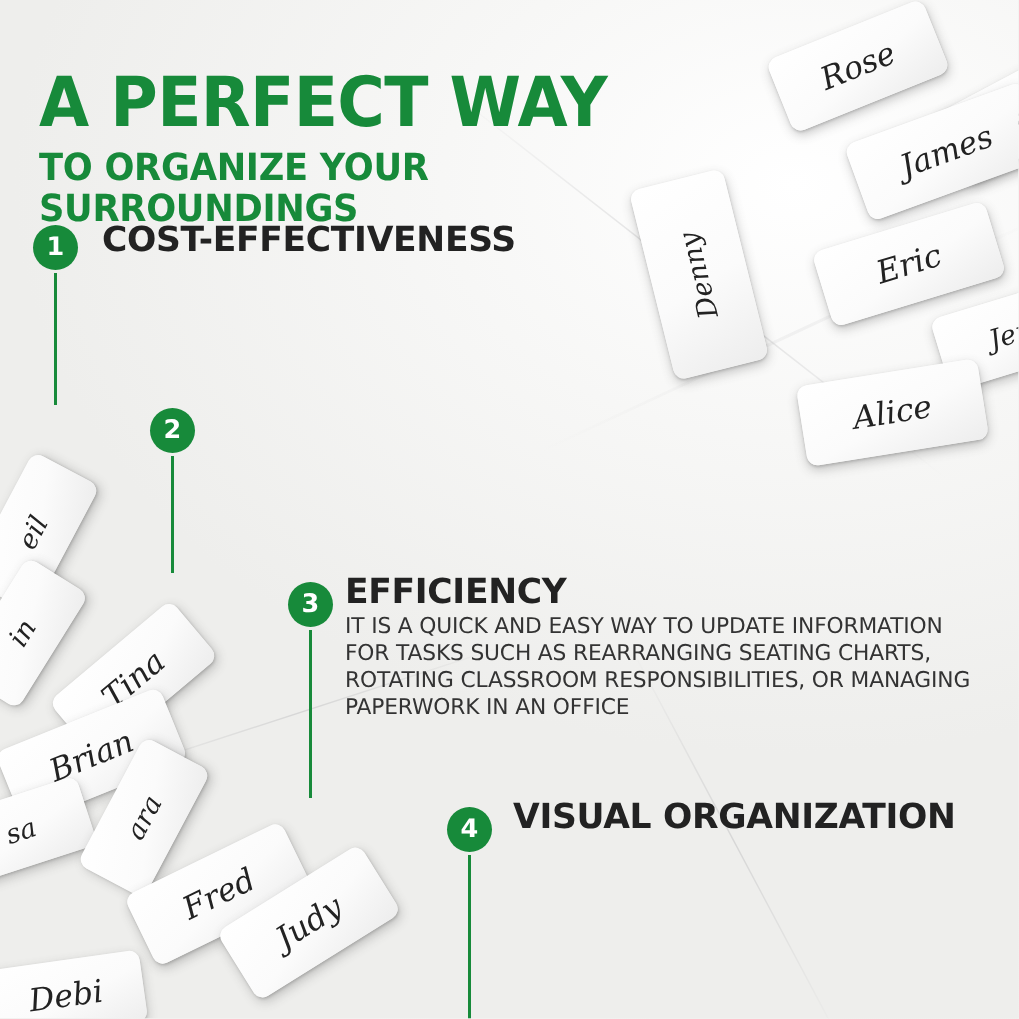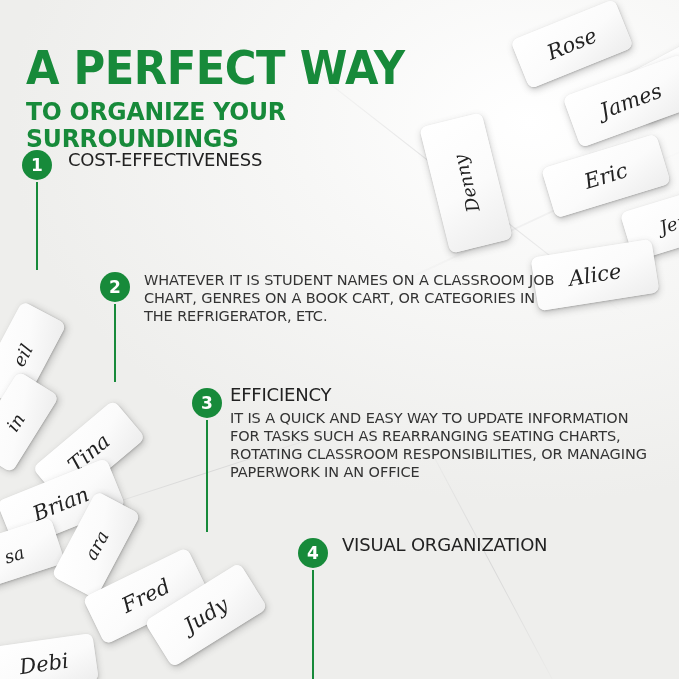--- a/index.html
+++ b/index.html
@@ -87,22 +87,22 @@
   .rule {
     position: absolute;
     left: 14px;
     top: 32px;
     width: 2px;
     background: #178a3a;
   }
   .ftitle {
     margin: 0;
     font-family: "DejaVu Sans", sans-serif;
-    font-weight: normal;
-    font-size: 18px;
+    font-weight: bold;
+    font-size: 23px;
     line-height: 22px;
     color: #222222;
     text-transform: uppercase;
     letter-spacing: -0.2px;
   }
   .fbody {
     margin: 3px 0 0 0;
     font-family: "DejaVu Sans", sans-serif;
     font-size: 14.5px;
     line-height: 18px;
@@ -206,21 +206,20 @@
     <div class="rule" style="height:88px;"></div>
     <div class="ftext" style="left:46px; top:-1px; width:350px;">
       <p class="ftitle">Cost-Effectiveness</p>
     </div>
   </div>
 
   <div class="feature" style="left:100px; top:272px; width:460px;">
     <div class="badge">2</div>
     <div class="rule" style="height:78px;"></div>
     <div class="ftext" style="left:44px; top:-4px; width:420px;">
-      <p class="fbody">Whatever it is student names on a classroom job chart, genres on a book cart, or categories in the refrigerator, etc.</p>
     </div>
   </div>
 
   <div class="feature" style="left:192px; top:388px; width:460px;">
     <div class="badge">3</div>
     <div class="rule" style="height:112px;"></div>
     <div class="ftext" style="left:38px; top:-4px; width:420px;">
       <p class="ftitle">Efficiency</p>
       <p class="fbody">It is a quick and easy way to update information for tasks such as rearranging seating charts, rotating classroom responsibilities, or managing paperwork in an office</p>
     </div>

